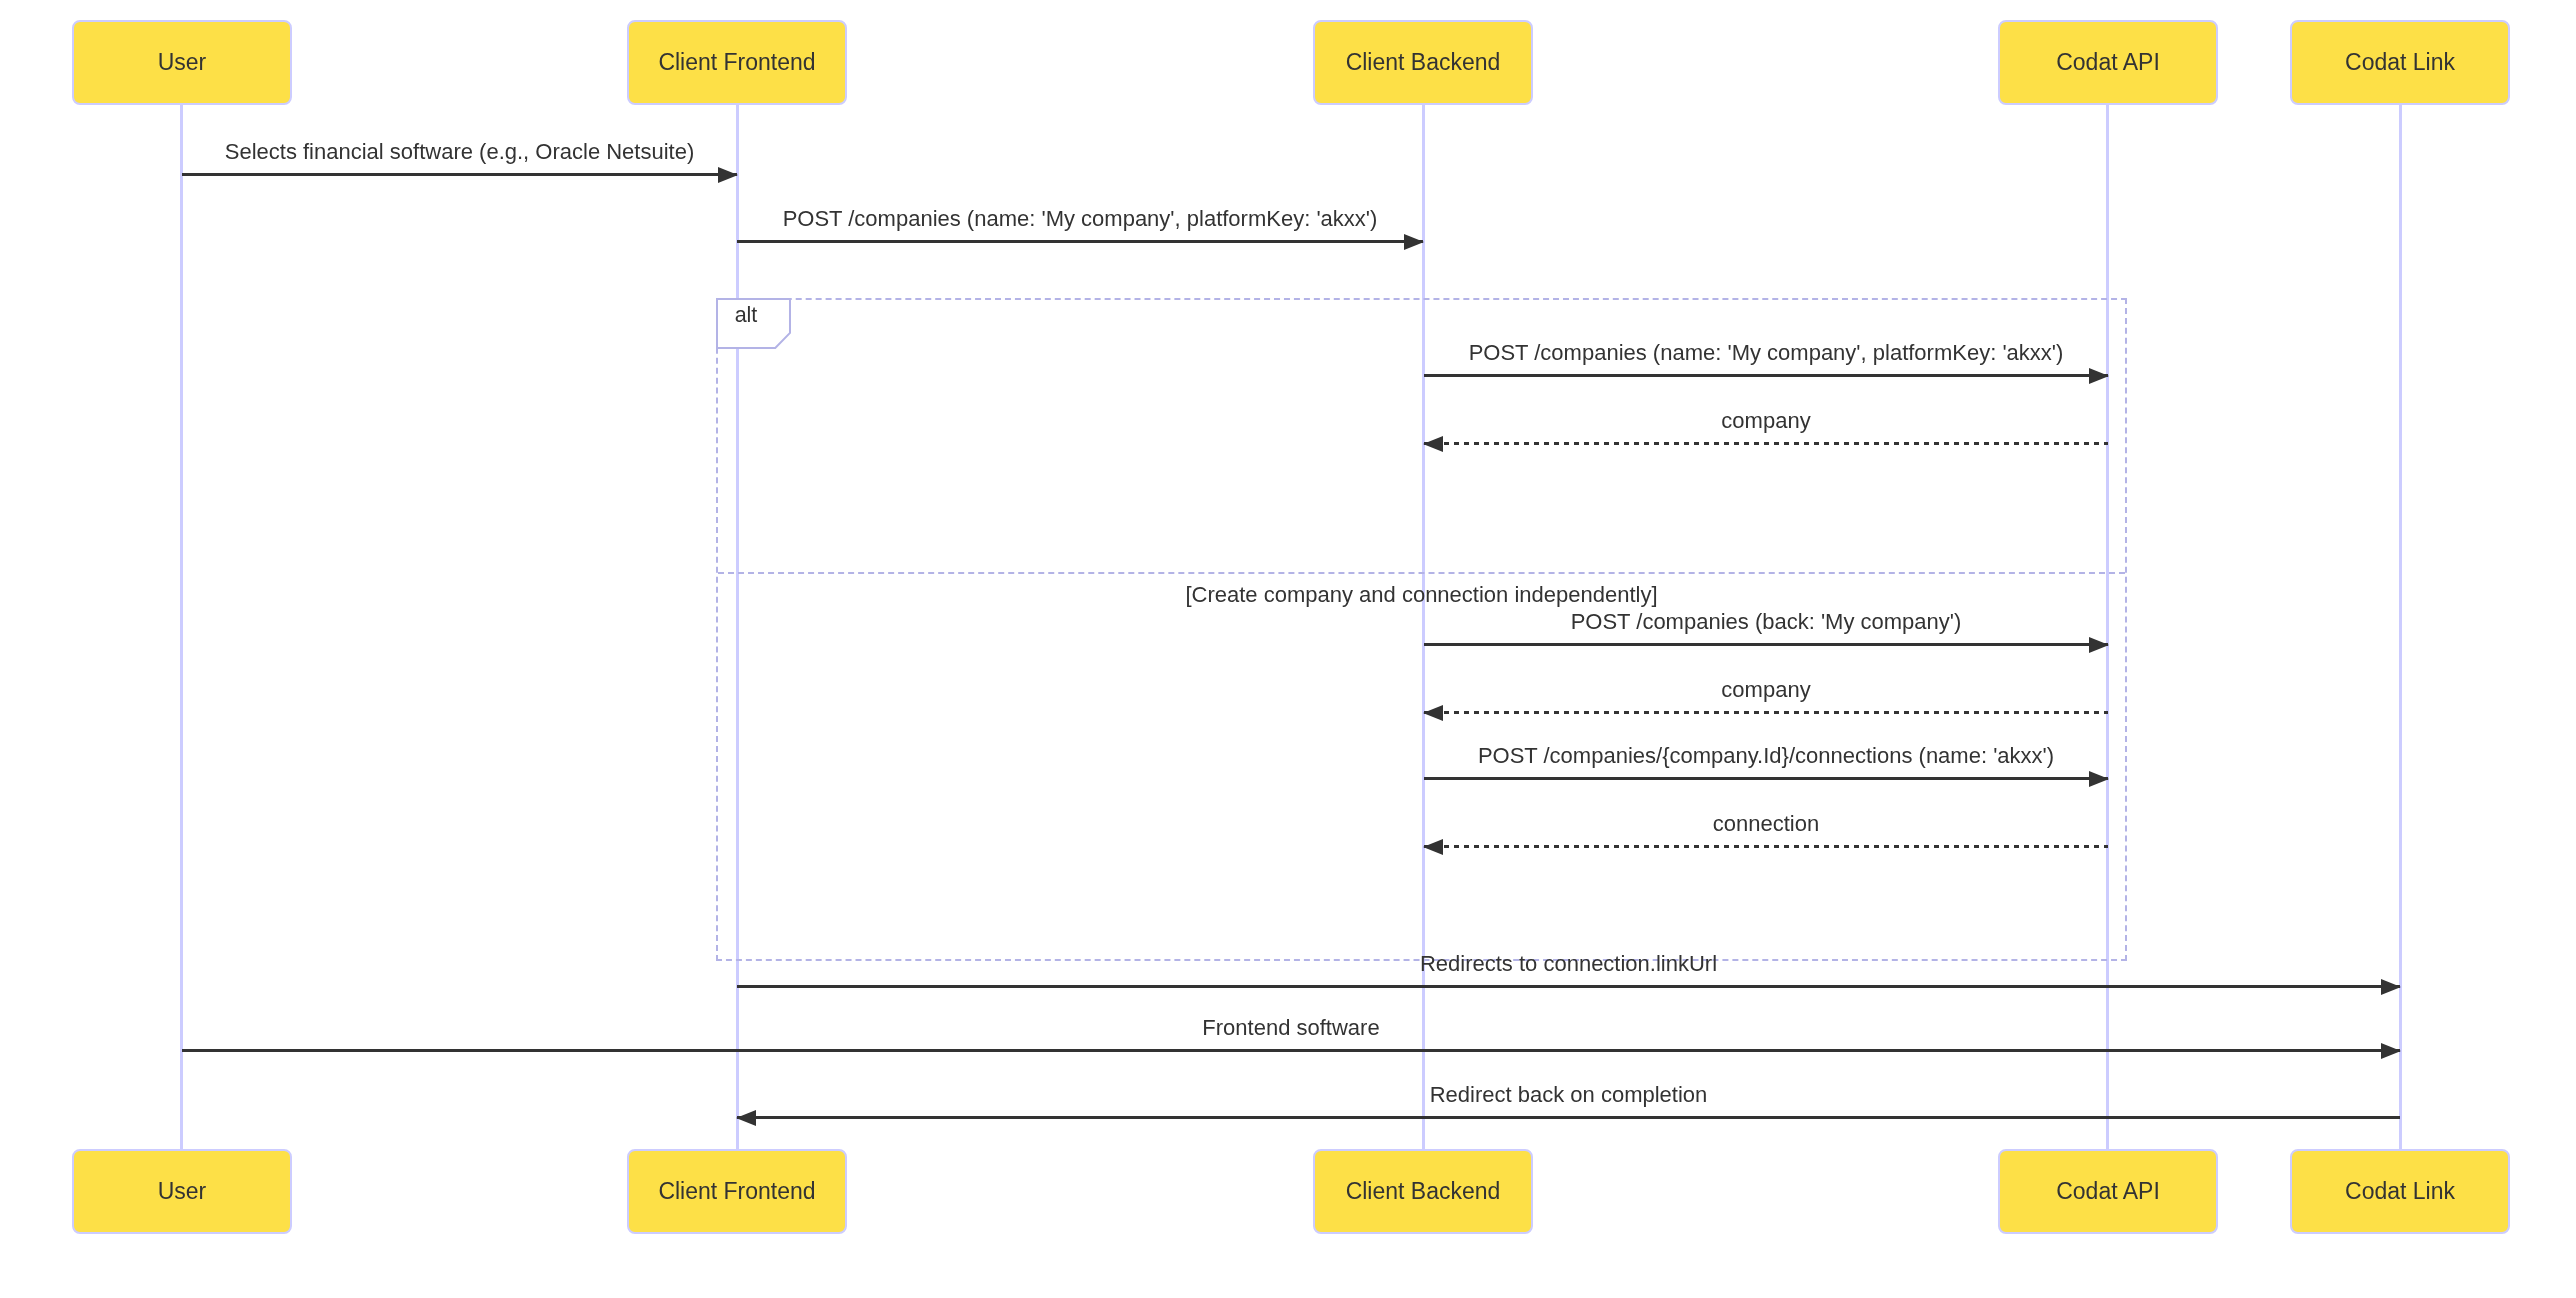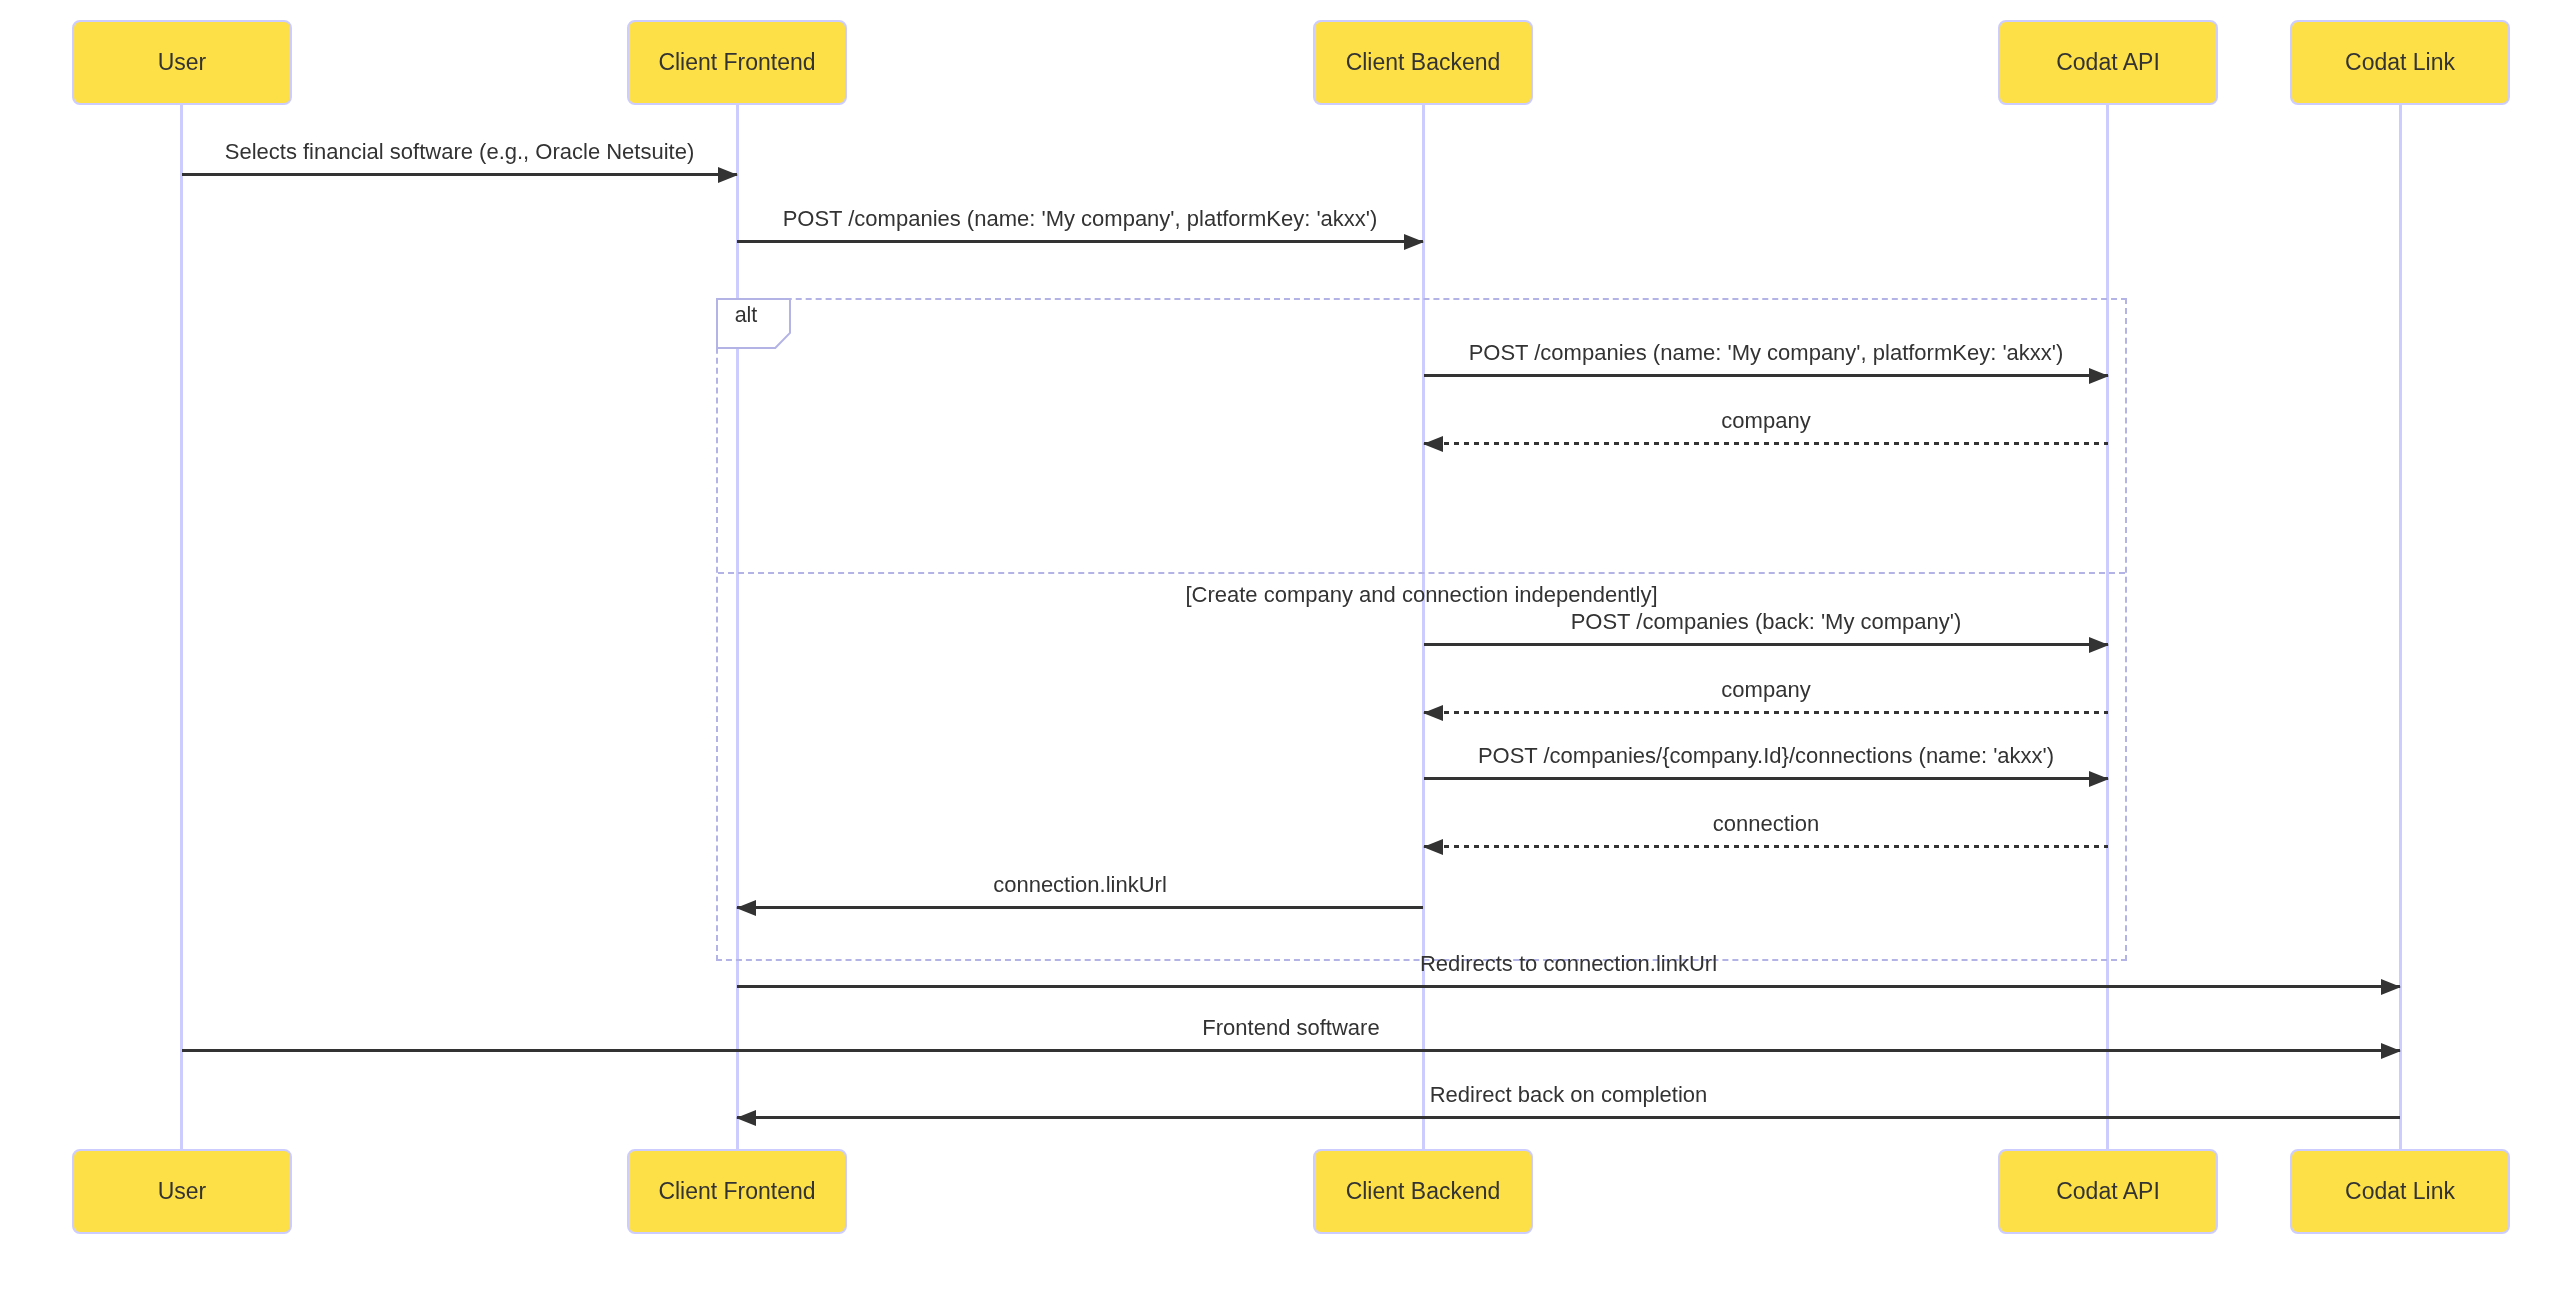--- a/index.html
+++ b/index.html
@@ -168,25 +168,20 @@
     <div class="msg-line"></div>
     <span class="arrowhead right"></span>
   </div>
 
   <div class="msg dashed" style="left:1424px;top:808px;width:684px">
     <span class="msg-label">connection</span>
     <div class="msg-line"></div>
     <span class="arrowhead left"></span>
   </div>
 
-  <div class="msg solid" style="left:737px;top:869px;width:686px">
-    <span class="msg-label">connection.linkUrl</span>
-    <div class="msg-line"></div>
-    <span class="arrowhead left"></span>
-  </div>
 
   <div class="msg solid" style="left:737px;top:948px;width:1663px">
     <span class="msg-label">Redirects to connection.linkUrl</span>
     <div class="msg-line"></div>
     <span class="arrowhead right"></span>
   </div>
 
   <div class="msg solid" style="left:182px;top:1012px;width:2218px">
     <span class="msg-label">Frontend software</span>
     <div class="msg-line"></div>

